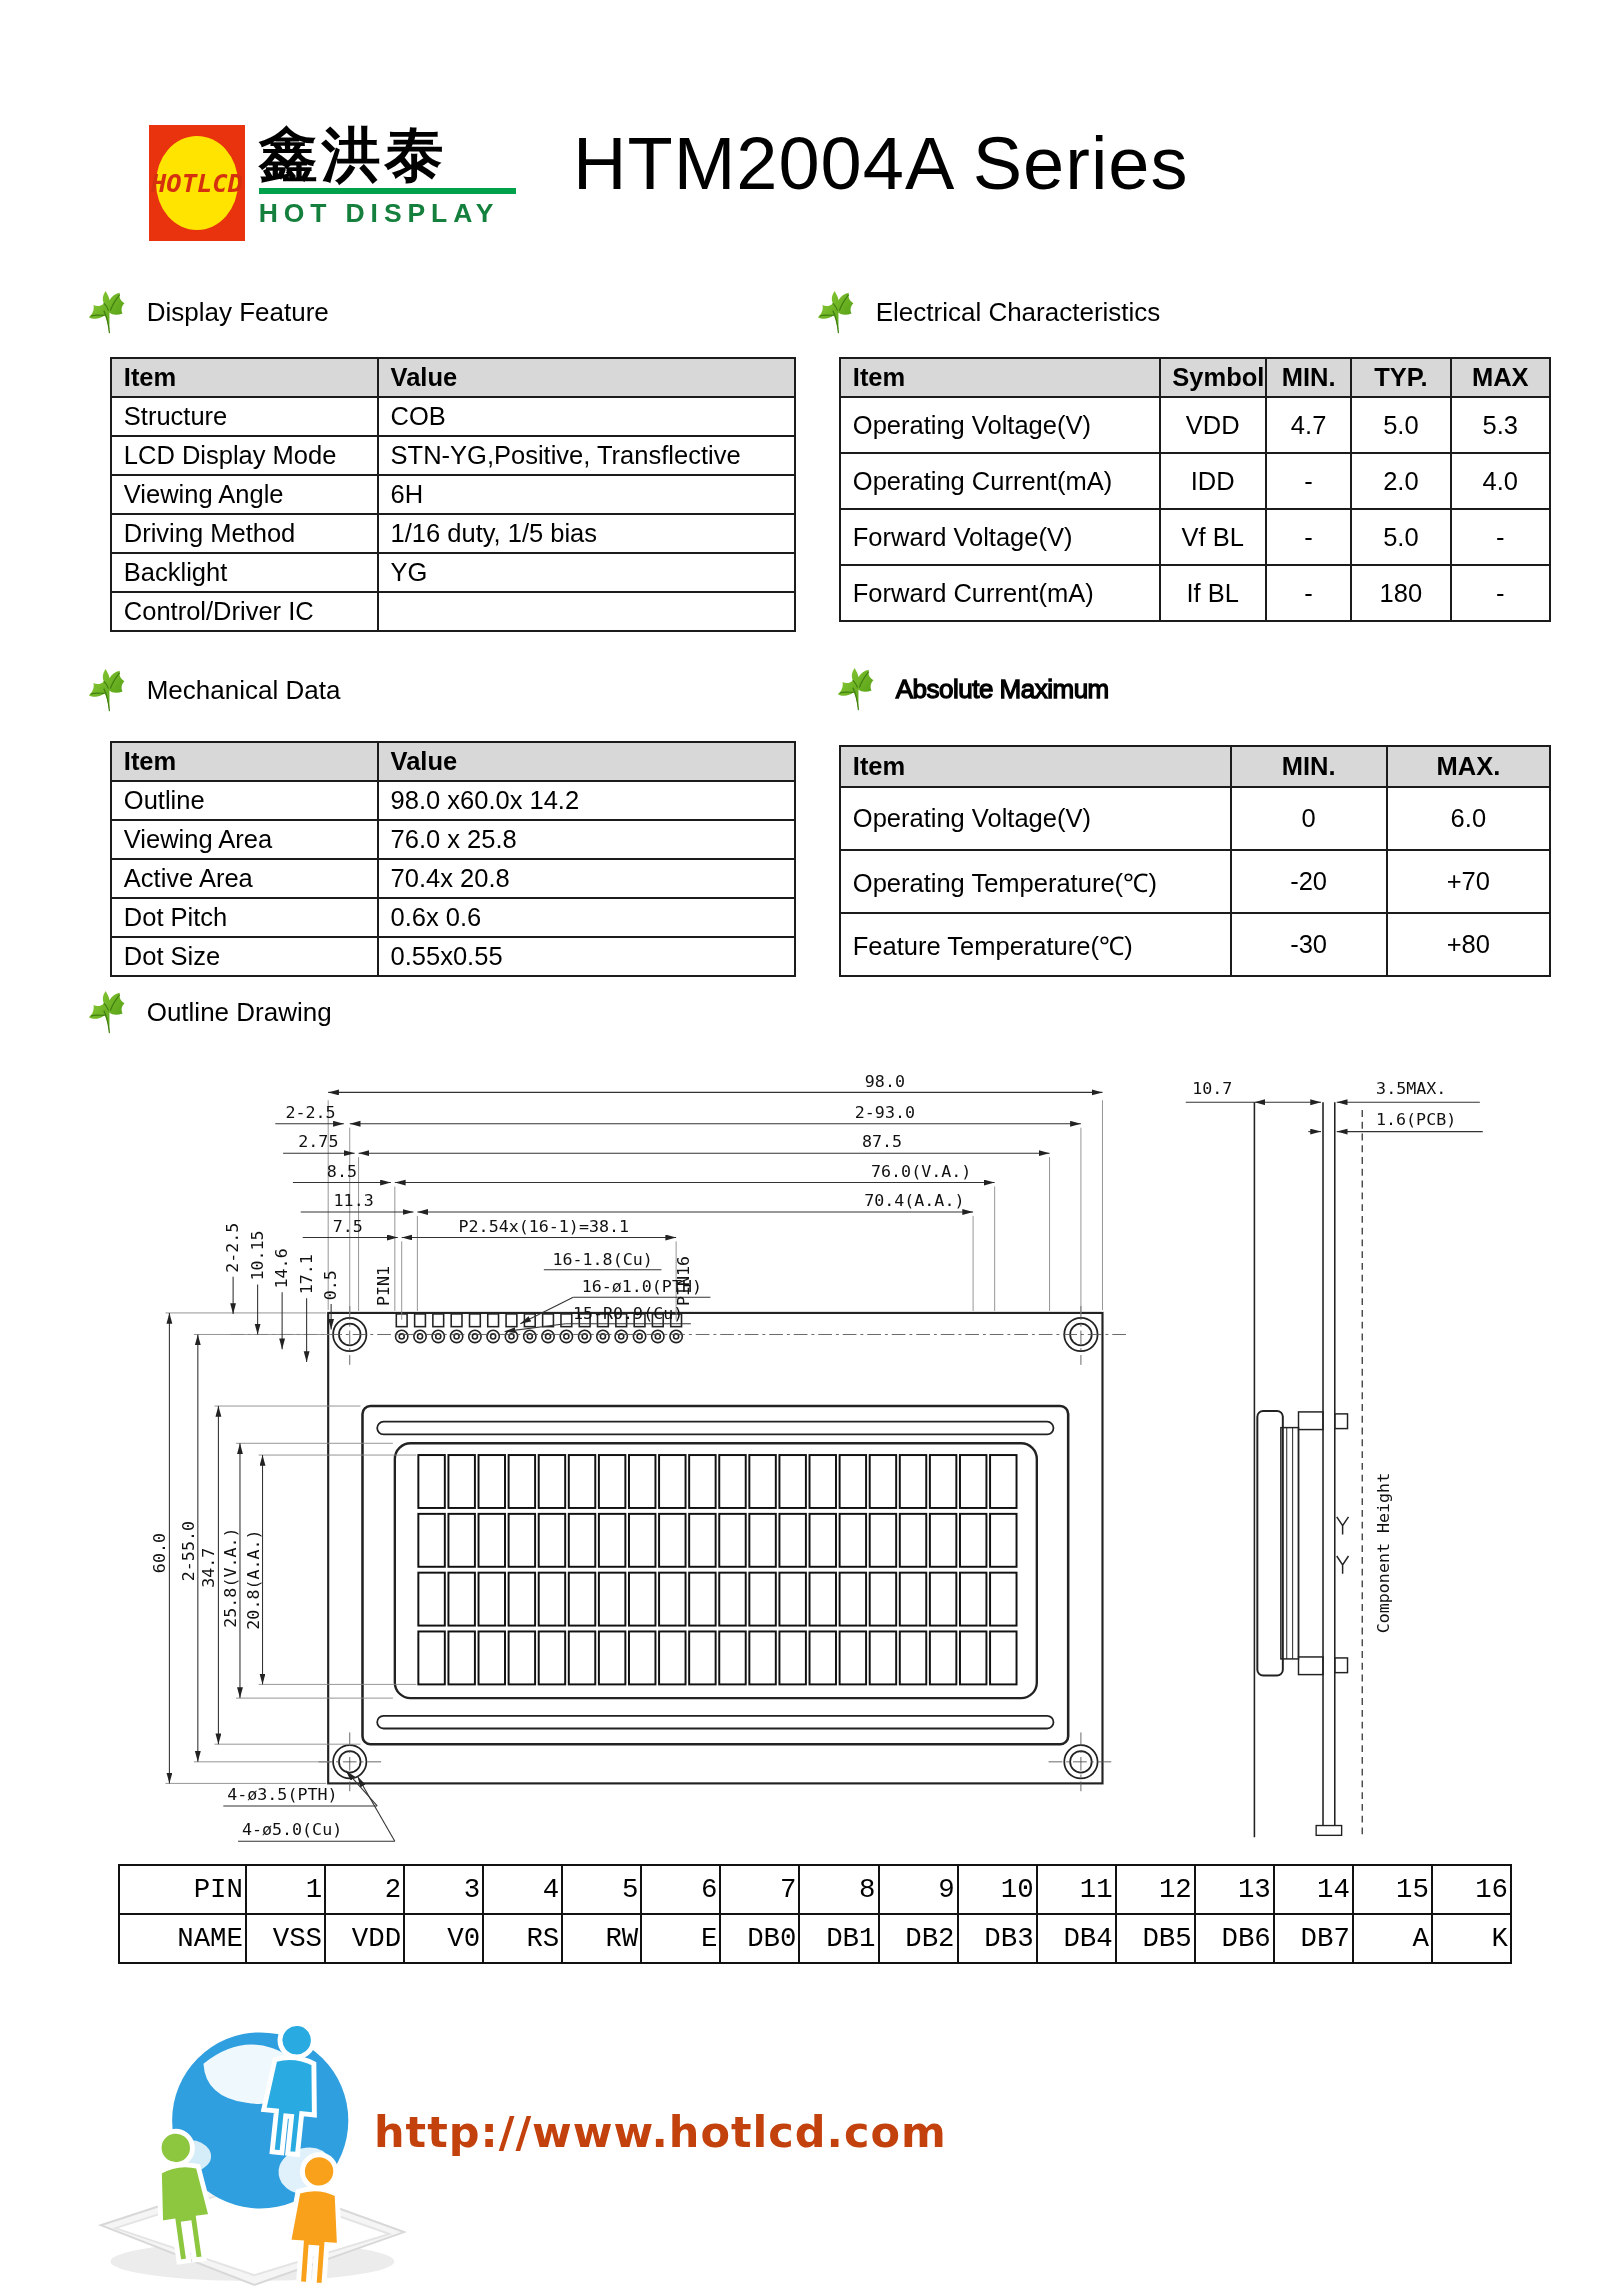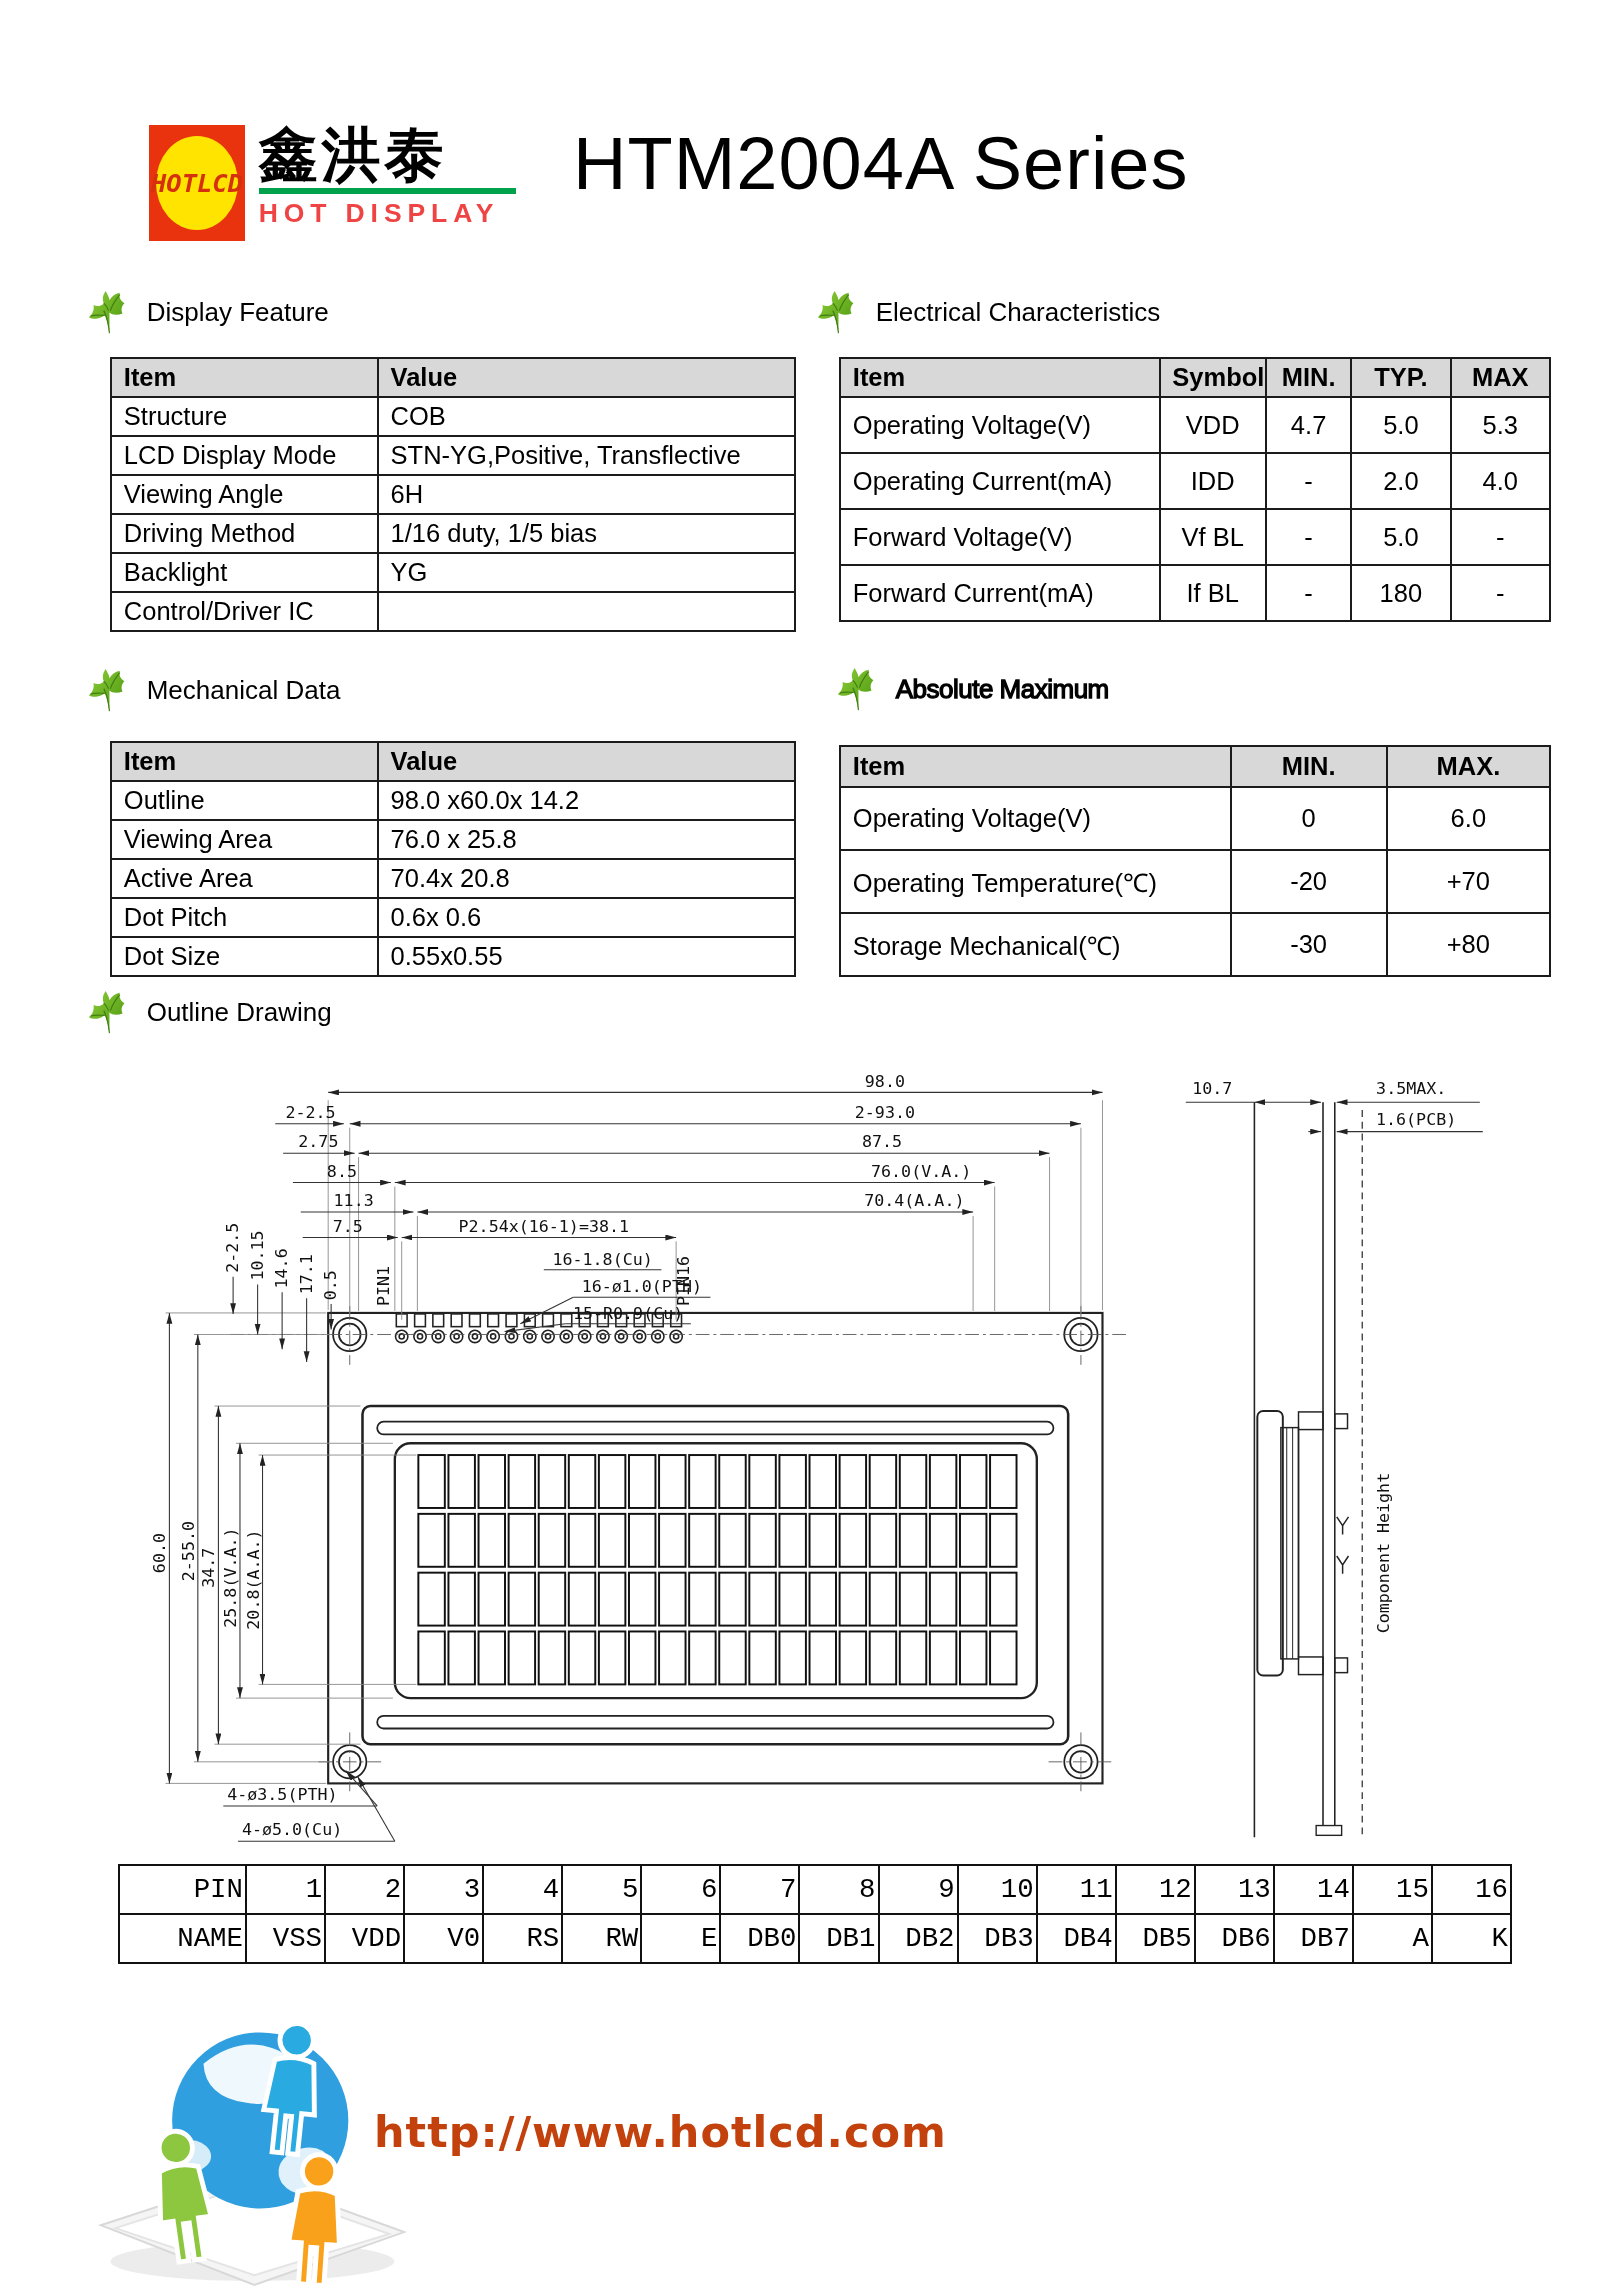--- a/index.html
+++ b/index.html
@@ -5,21 +5,21 @@
   *{margin:0;padding:0;box-sizing:border-box}
   html,body{width:1620px;height:2292px;background:#fff;font-family:"Liberation Sans",sans-serif;color:#000;position:relative;overflow:hidden}
   .abs{position:absolute}
   
   .logo{display:flex;gap:13.7px;align-items:flex-start}
   .logo-mark{position:relative;width:96px;height:116px;background:#e8330e;flex:none}
   .logo-ellipse{position:absolute;left:6.9px;top:10.8px;right:6.9px;bottom:10.8px;background:#ffe400;border-radius:50%}
   .logo-mark-text{position:absolute;inset:0;display:flex;align-items:center;justify-content:center;font-family:"DejaVu Sans Mono",monospace;font-weight:bold;font-style:italic;font-size:25.5px;color:#d5310e}
   .logo-cjk{font-size:59px;font-weight:bold;line-height:1.02;letter-spacing:3.9px;font-family:"DejaVu Sans",sans-serif;white-space:nowrap}
   .logo-bar{height:5.9px;background:#00a14b;margin:2.9px 0 3.9px;width:257px}
-  .logo-tag{font-size:26.5px;font-weight:bold;color:#ef4444;letter-spacing:5.9px;white-space:nowrap}
+  .logo-tag{font-size:26.5px;font-weight:bold;color:#15803d;letter-spacing:5.9px;white-space:nowrap}
   .doc-title{font-size:74px;letter-spacing:1px;white-space:nowrap;line-height:1.1}
   
   .sec-head{display:flex;align-items:center;gap:15.7px}
   .leaf{width:45px;height:45px;flex:none}
   .sec-title{font-size:26px;font-weight:normal;white-space:nowrap}
   .sec-title.heavy{-webkit-text-stroke:1.3px #000;letter-spacing:-0.5px}
   
   table{border-collapse:collapse;table-layout:fixed;background:#fff}
   .spec-table{font-size:25.5px}
   .spec-table th,.spec-table td{border:2px solid #1b1b1b;padding:1px 11.8px;white-space:nowrap;overflow:hidden;text-align:left;height:39px}
@@ -230,21 +230,21 @@
         <td>Operating Voltage(V)</td>
         <td>0</td>
         <td>6.0</td>
       </tr>
       <tr>
         <td>Operating Temperature(℃)</td>
         <td>-20</td>
         <td>+70</td>
       </tr>
       <tr>
-        <td>Storage Mechanical(℃)</td>
+        <td>Feature Temperature(℃)</td>
         <td>-30</td>
         <td>+80</td>
       </tr>
     </tbody>
   </table>
 
 <div class="abs sec-head" style="left:86px;top:990px">
   <svg class="leaf" viewBox="0 0 48 48">
       <use href="#leaf-shape"></use>
     </svg>

